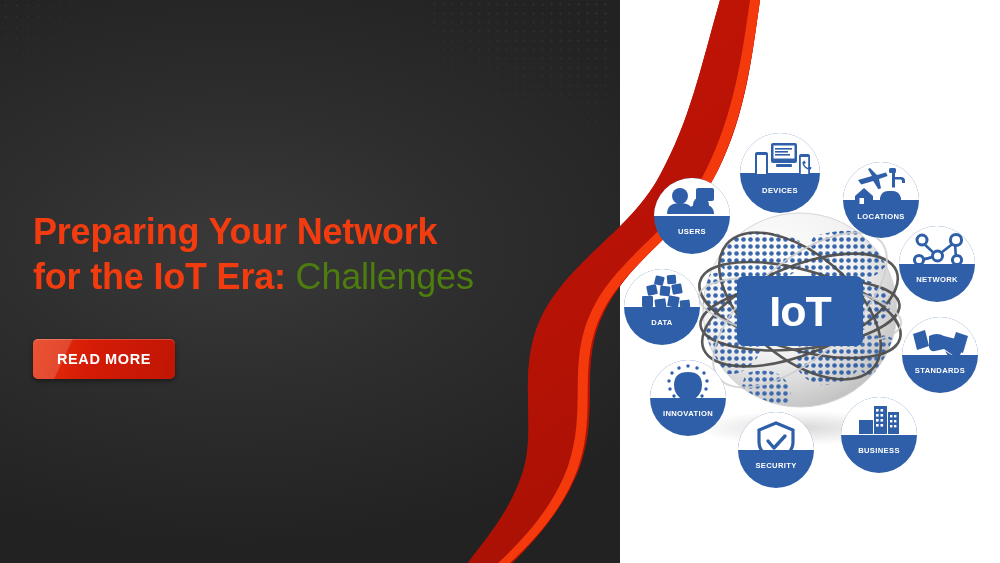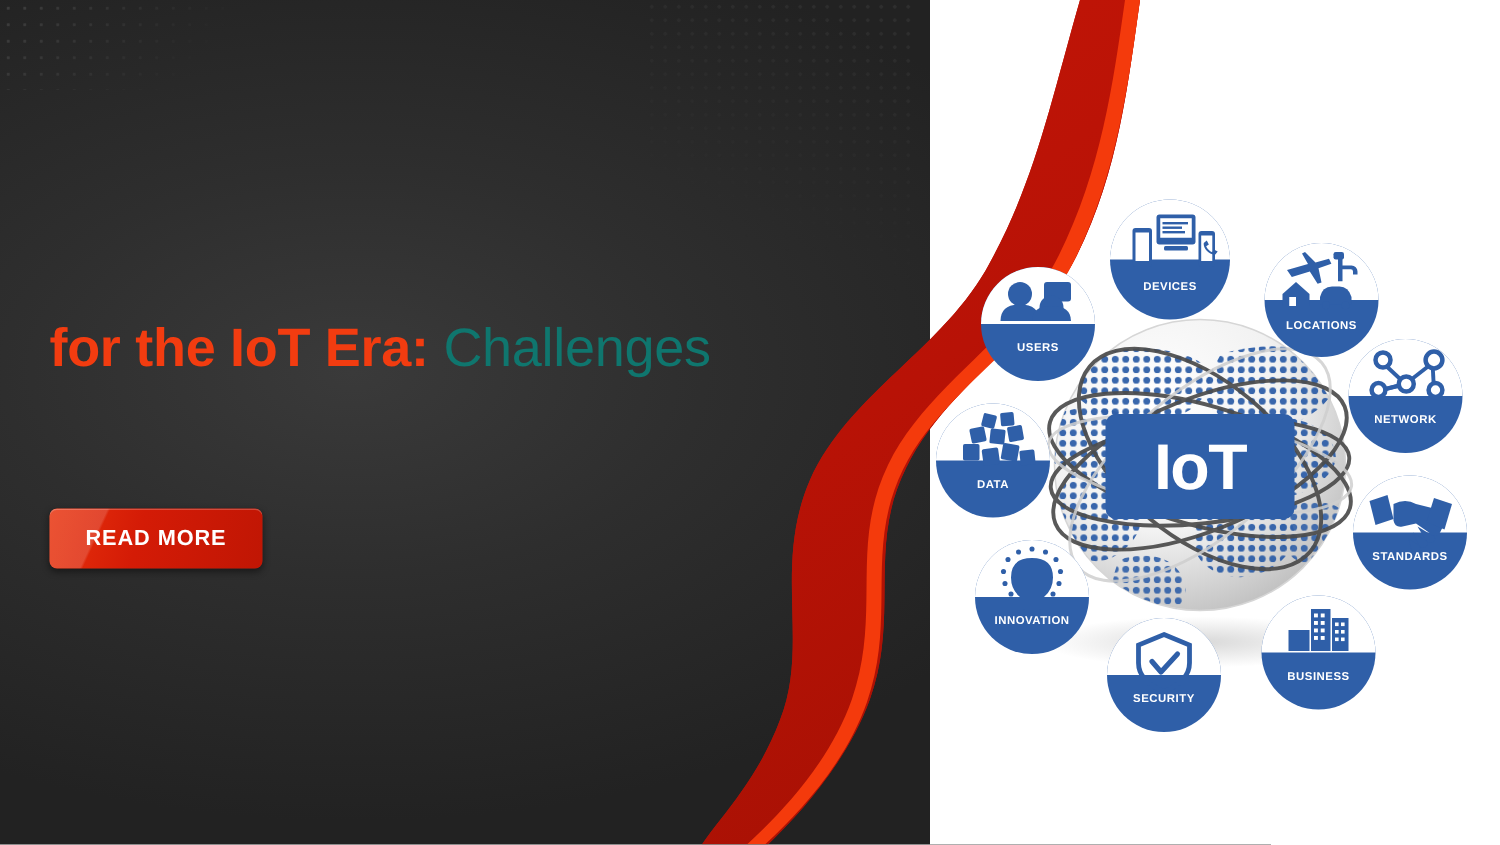--- a/index.html
+++ b/index.html
@@ -38,21 +38,21 @@
   .swoosh{position:absolute;left:0;top:0;width:1000px;height:563px;}
 
   
   .headline{
     position:absolute;left:33px;top:186px;width:530px;
     font-size:36px;line-height:1.235;font-weight:700;color:#ffffff;
     letter-spacing:-.2px;
   }
   .headline .hl-accent{color:#f23c10;}
   .headline .hl-line{display:block;white-space:nowrap;}
-  .hl-rest{font-weight:400;color:#0f766e;}
+  .hl-rest{font-weight:400;color:#4d7c0f;}
 
   
   .cta{
     position:absolute;left:33px;top:339px;
     display:inline-flex;align-items:center;justify-content:center;
     min-width:142px;height:40px;padding:0 16px;
     border:0;border-radius:5px;cursor:pointer;
     color:#ffffff;font-size:14.5px;font-weight:700;letter-spacing:.6px;
     background:linear-gradient(105deg,#e8320c 0%,#d41b06 42%,#c01604 100%);
     box-shadow:0 2px 5px rgba(0,0,0,.45), inset 0 1px 0 rgba(255,255,255,.22);
@@ -127,20 +127,23 @@
              C576,366 598,411 578,468
              C564,508 534,541 510,563
              L498,563
              C524,539 554,506 568,466
              C588,408 566,364 592,310
              C618,256 678,226 706,170
              C734,114 742,56 750,0 Z" fill="#f43a0c"></path>
   </svg>
 
   <h1 class="headline">
+    <span class="hl-line">
+      <span class="hl-accent">Preparing Your Network</span>
+    </span>
     <span class="hl-line">
       <span class="hl-accent">for the IoT Era:</span><span class="hl-rest"> Challenges</span>
     </span>
   </h1>
 
   <button class="cta">
     <span>READ MORE</span>
   </button>
 
   <svg class="iot-graphic" viewBox="0 0 400 400">

